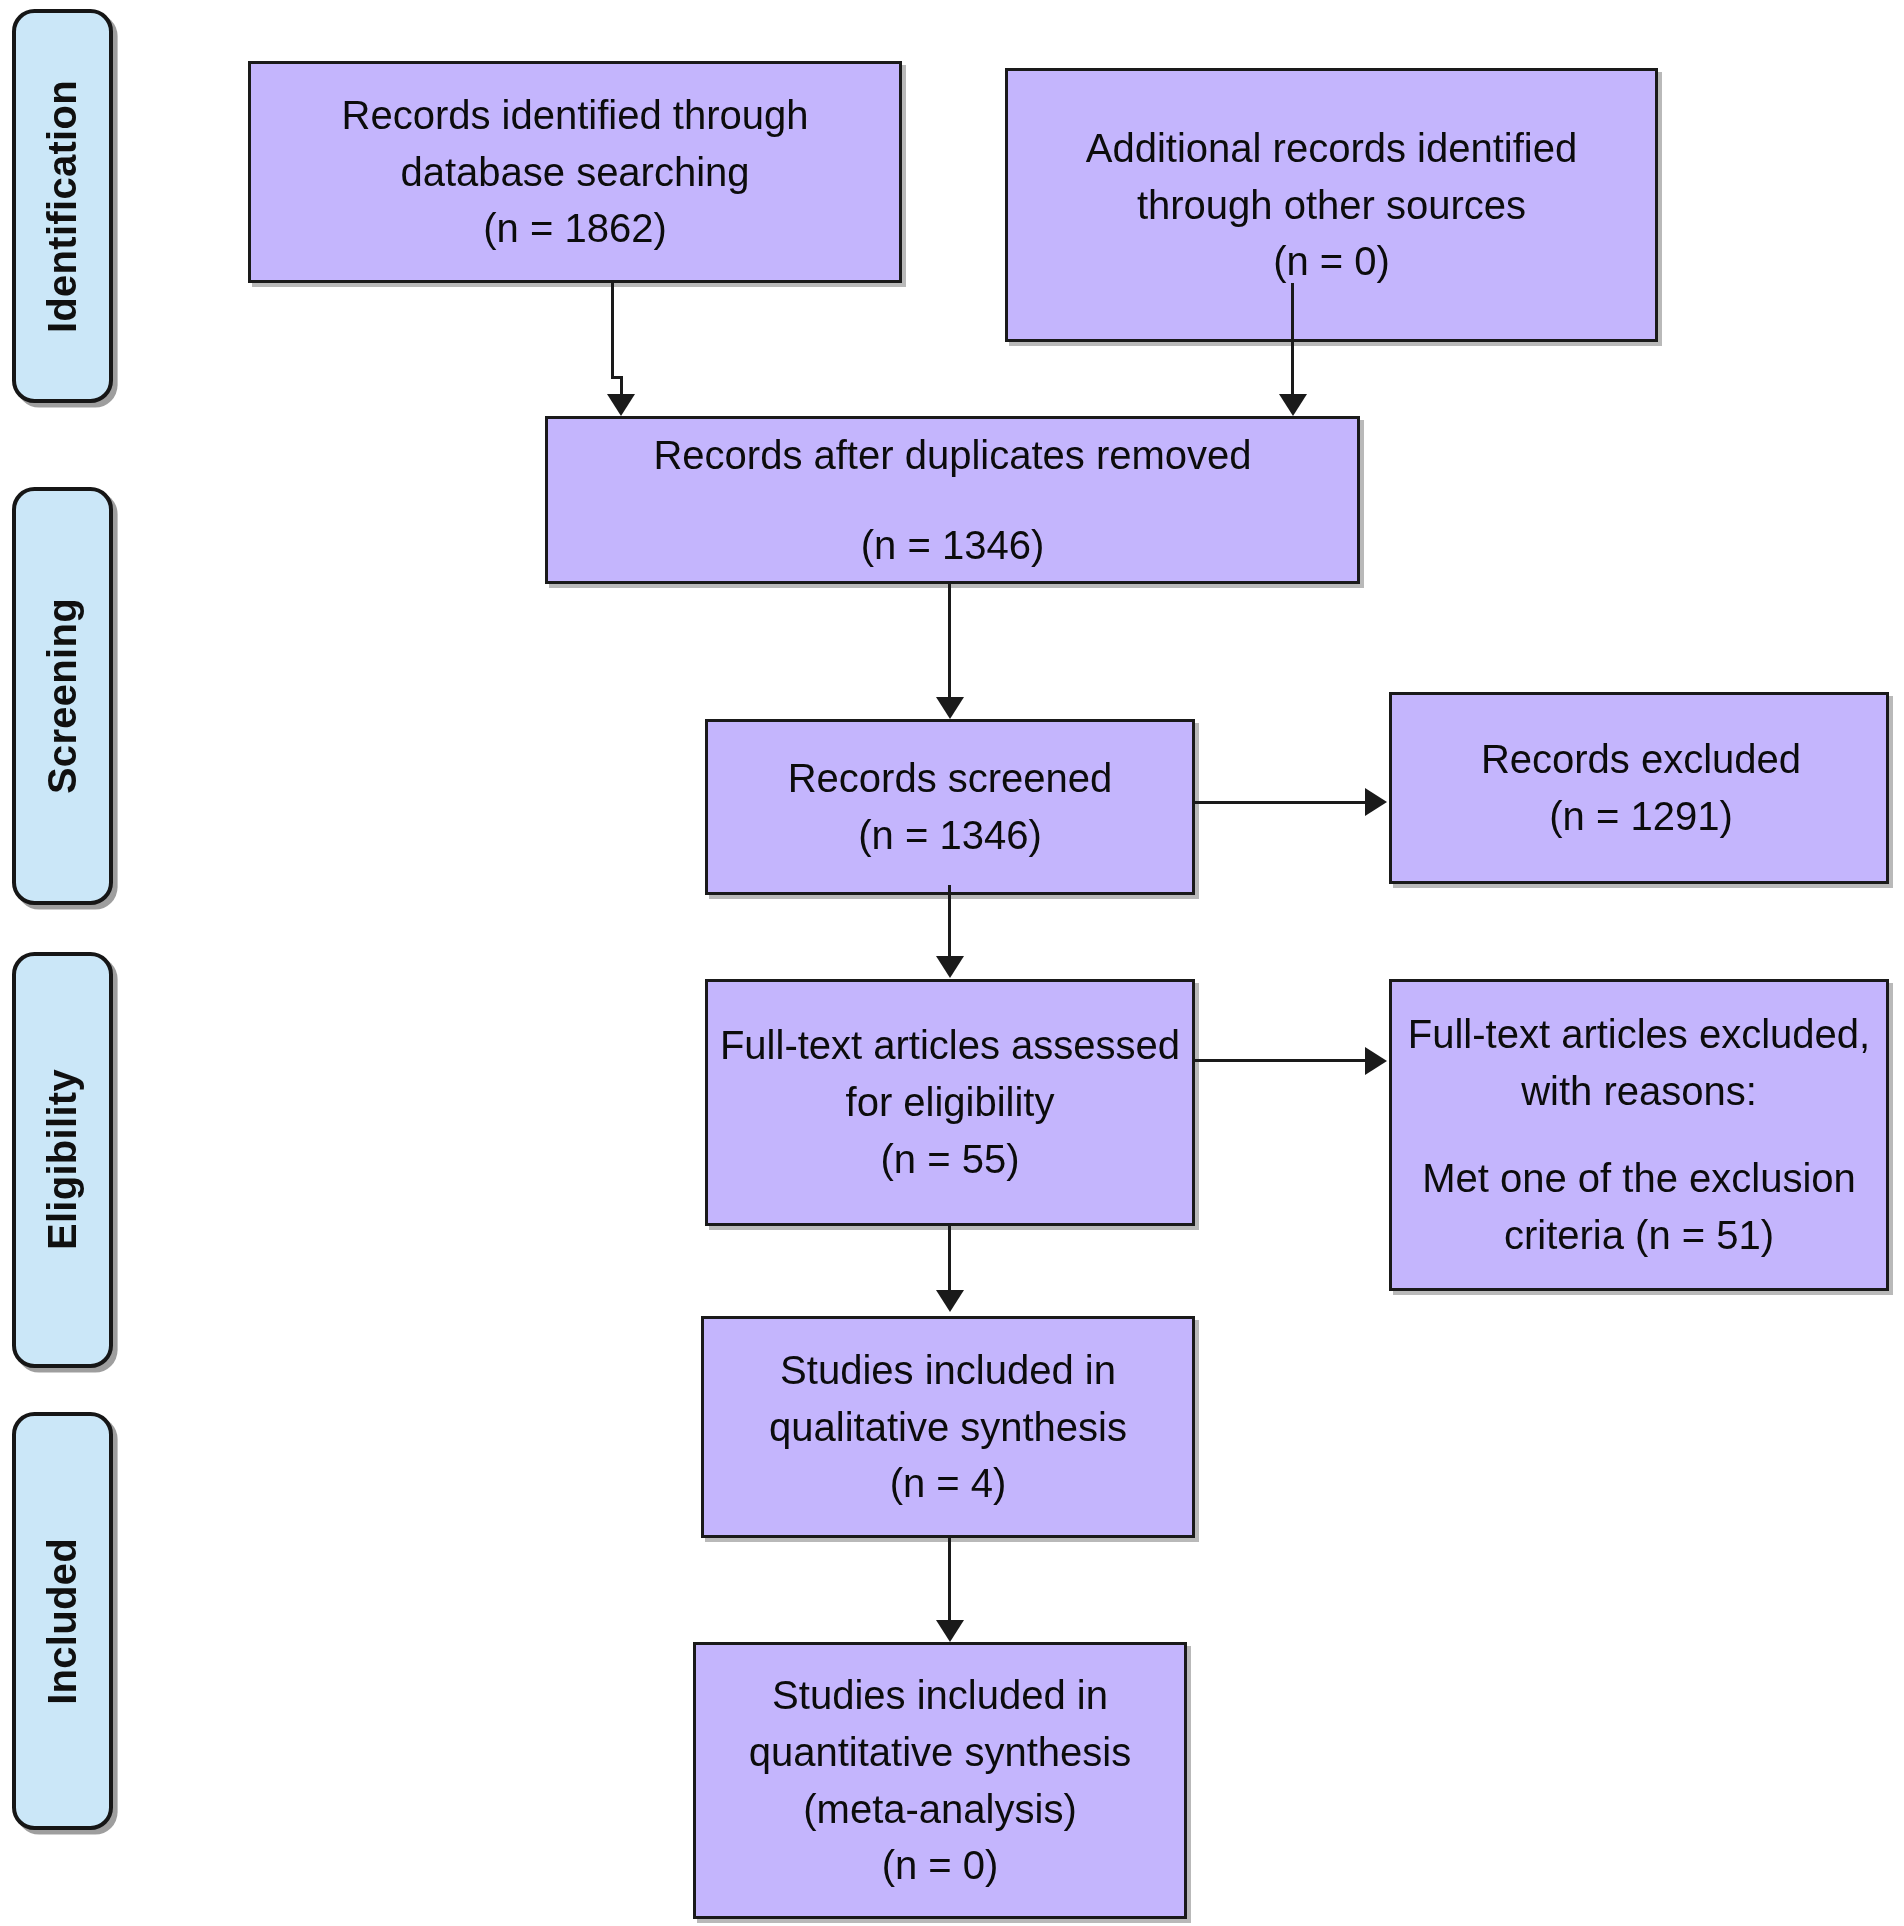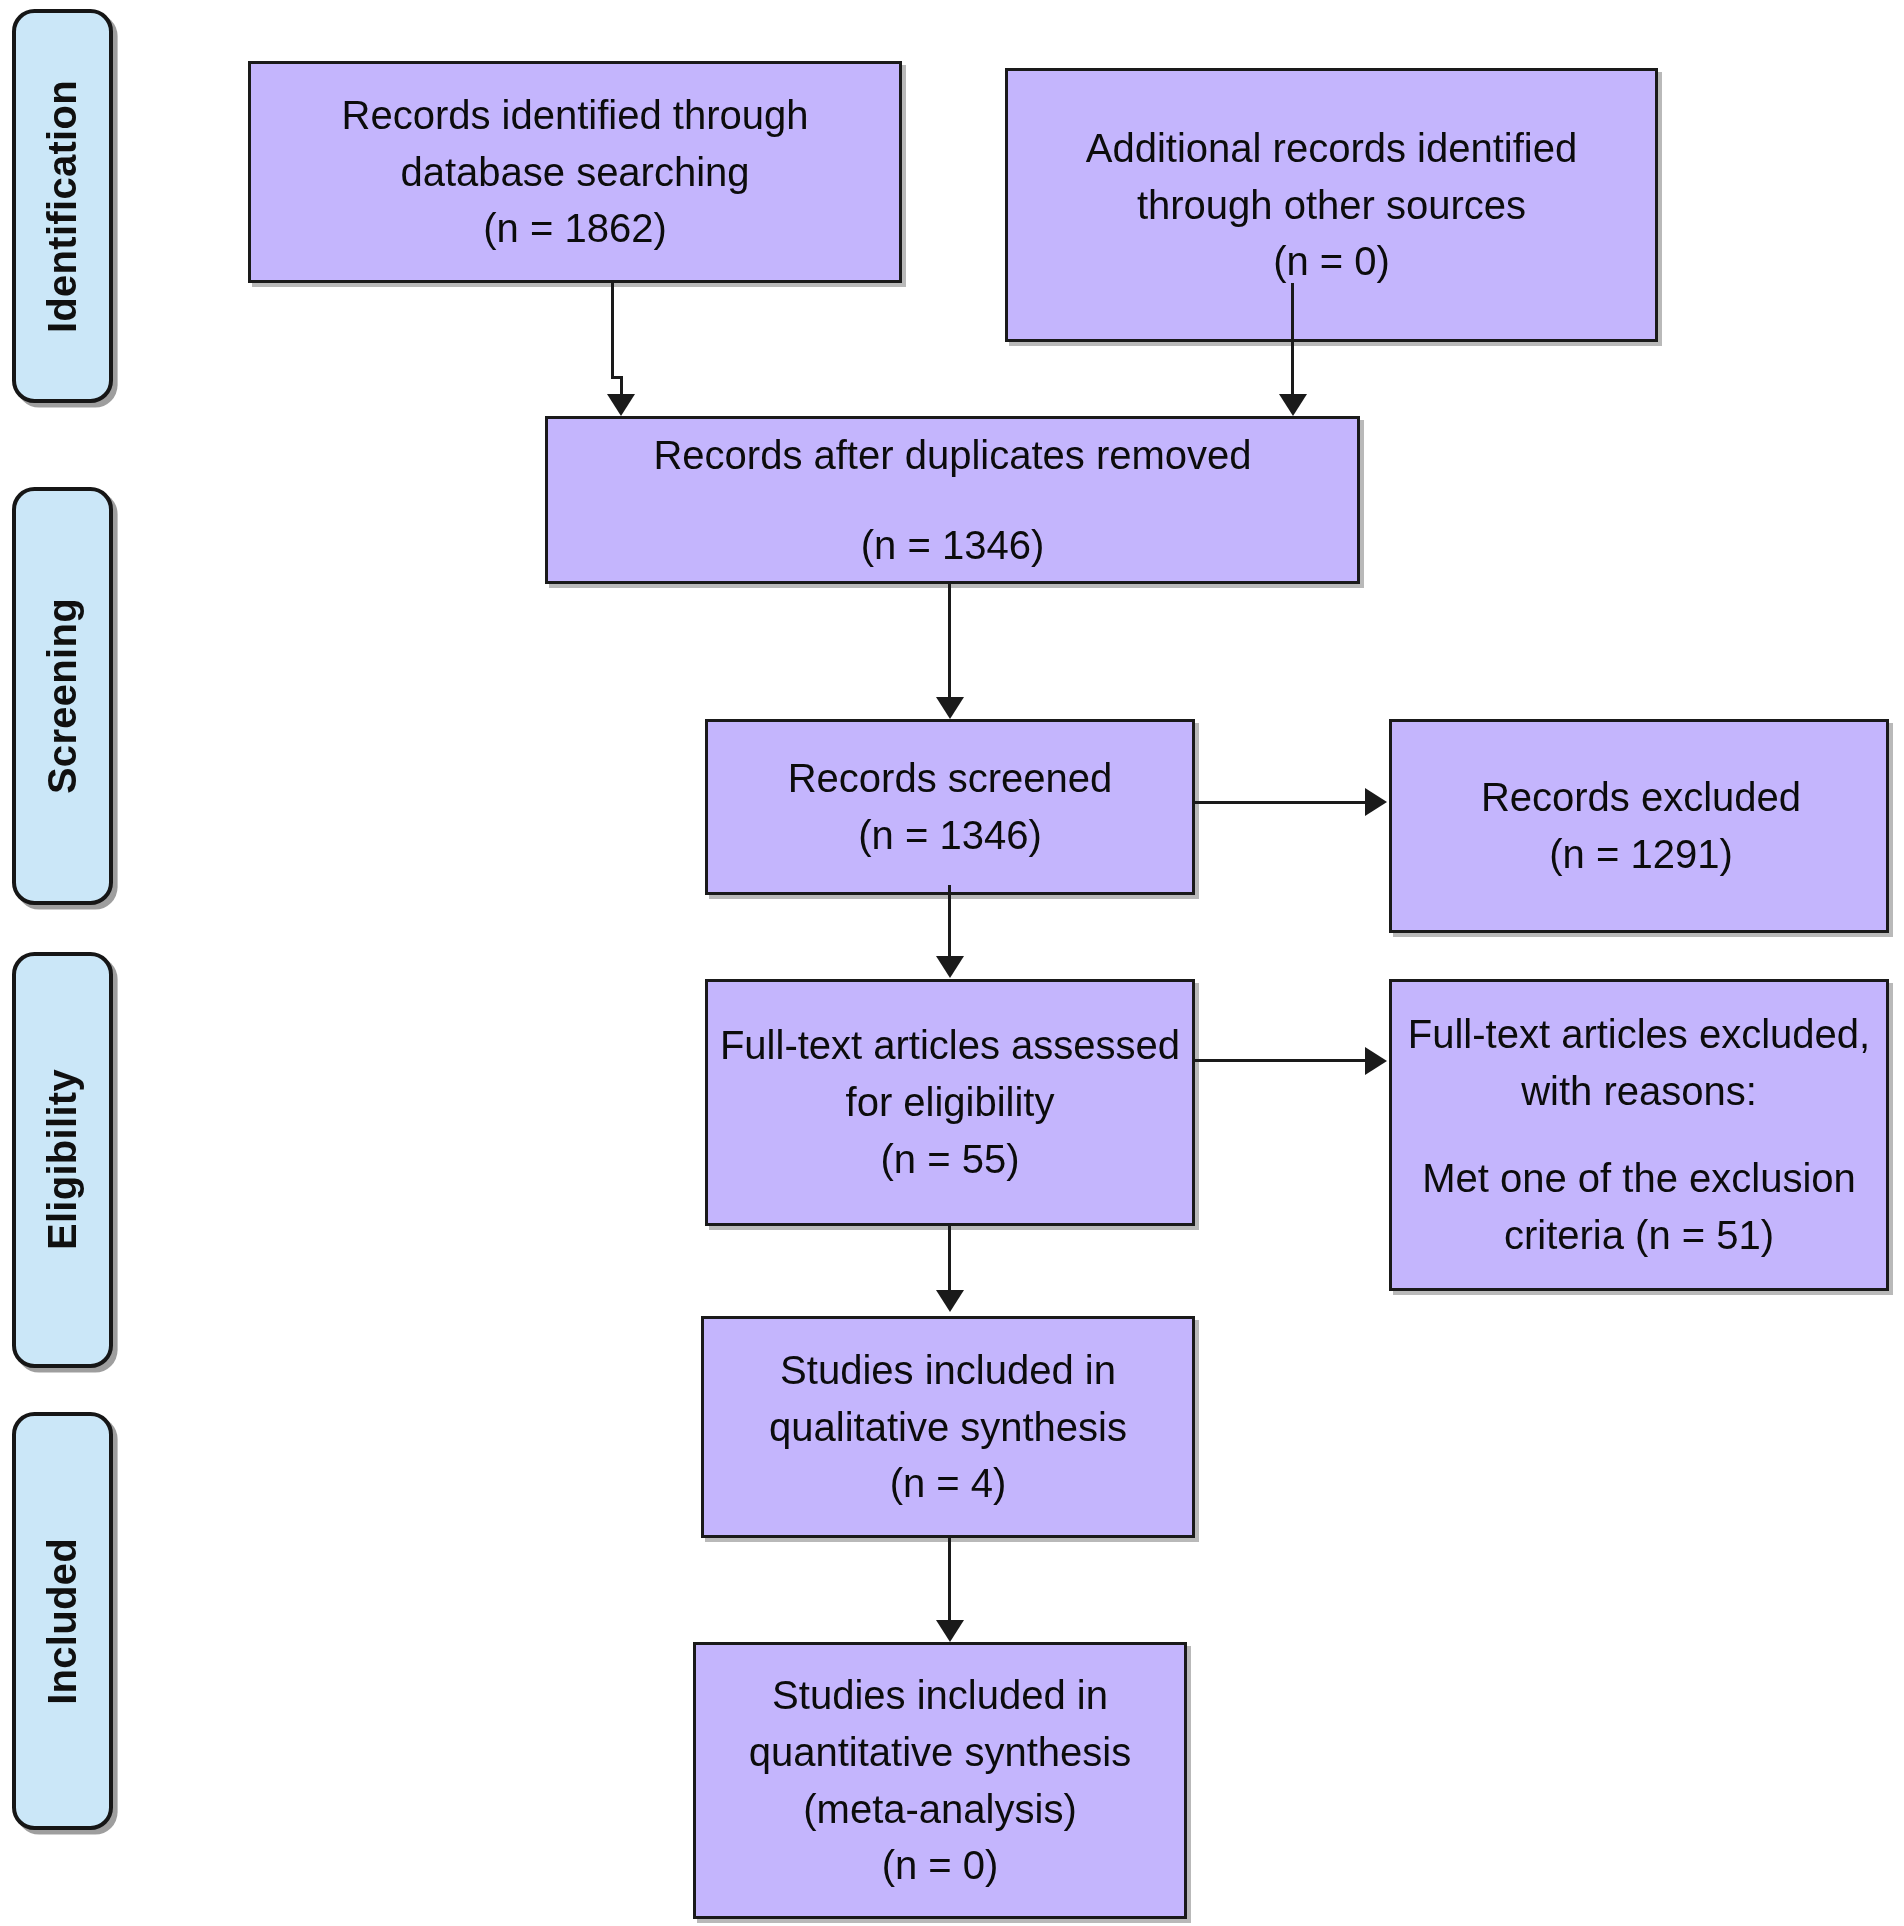--- a/index.html
+++ b/index.html
@@ -138,21 +138,21 @@
   </div>
 
   <div class="vline" style="left:948px; top:584px; height:116px;"></div>
   <div class="arrow-down" style="left:936px; top:697px;"></div>
 
   <div class="node" style="left:705px; top:719px; width:490px; height:176px;">
     <span class="line">Records screened</span>
     <span class="line">(n = 1346)</span>
   </div>
 
-  <div class="node" style="left:1389px; top:719px; width:500px; height:214px;padding-left:16px;">
+  <div class="node" style="left:1389px; top:692px; width:500px; height:192px;padding-left:16px;">
     <span class="line">Records excluded</span>
     <span class="line">(n = 1291)</span>
   </div>
 
   <div class="hline" style="left:1195px; top:801px; width:171px;"></div>
   <div class="arrow-right" style="left:1365px; top:788px;"></div>
 
   <div class="vline" style="left:948px; top:885px; height:73px;"></div>
   <div class="arrow-down" style="left:936px; top:956px;"></div>
 

